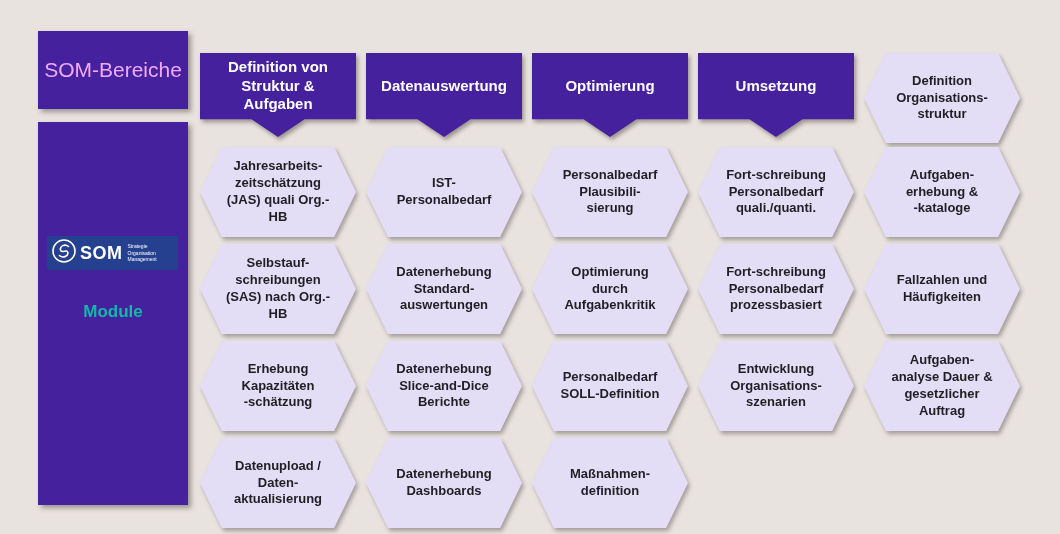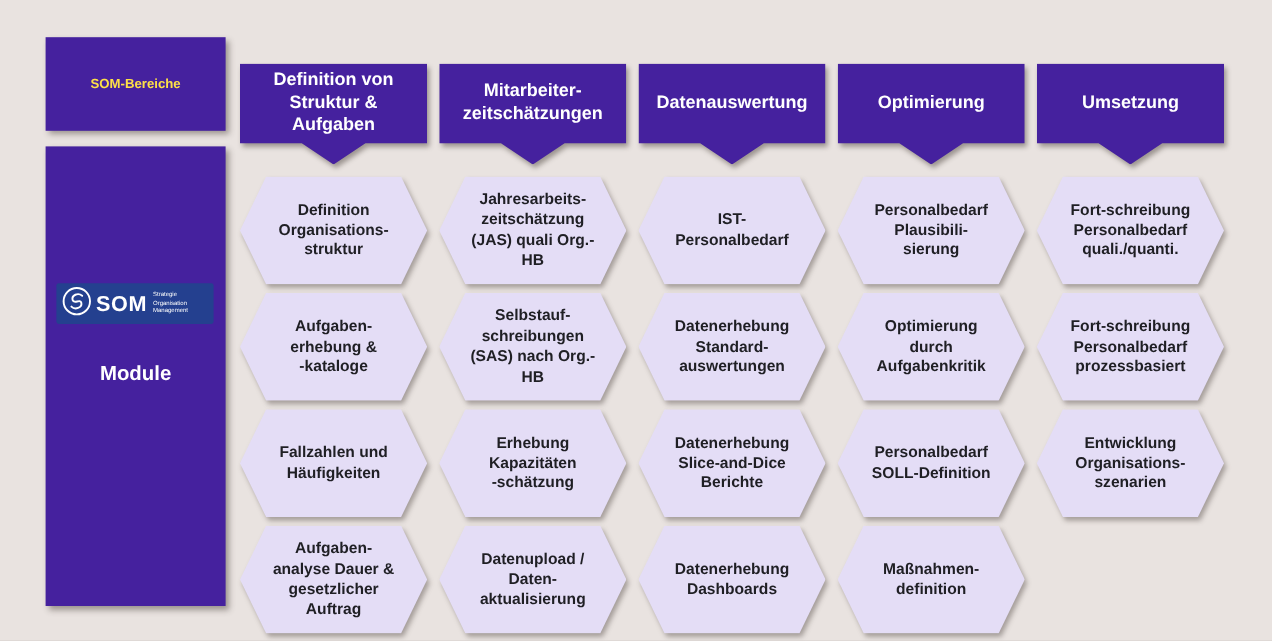--- a/index.html
+++ b/index.html
@@ -22,21 +22,21 @@
   
   .areas-box {
     position: absolute;
     left: 38px; top: 31px;
     width: 150px; height: 78px;
     background: var(--header-purple);
     display: flex; align-items: center; justify-content: center;
     box-shadow: 3px 3px 5px rgba(60,50,45,0.45);
   }
   .areas-box span {
-    color: #fde047; font-weight: bold; font-size: 11px;
+    color: #f0abfc; font-weight: normal; font-size: 21px;
   }
   .module-box {
     position: absolute;
     left: 38px; top: 122px;
     width: 150px; height: 383px;
     background: var(--header-purple);
     box-shadow: 3px 3px 5px rgba(60,50,45,0.45);
   }
   .som-logo {
     position: absolute;
@@ -53,21 +53,21 @@
     color: #fff; font-weight: bold; font-size: 18px; letter-spacing: 0.5px;
   }
   .som-logo .logo-sub {
     color: #fff; font-size: 5px; line-height: 1.35;
     white-space: pre-line; margin-left: 2px;
   }
   .module-label {
     position: absolute;
     left: 0; top: 180px; width: 100%;
     text-align: center;
-    color: #ffffff; font-weight: bold; font-size: 17px;
+    color: #14b8a6; font-weight: bold; font-size: 17px;
   }
   
   .grid {
     position: absolute;
     left: 200px; top: 28px;
     display: grid;
     grid-template-columns: repeat(5, 156px);
     grid-template-rows: 87px 90px 90px 90px 90px;
     column-gap: 10px;
     row-gap: 7px;
@@ -136,26 +136,20 @@
 
     <div class="banner">
       <div class="shape">
           <div class="banner-label">Definition von
 Struktur &amp;
 Aufgaben</div>
         </div>
     </div>
     <div class="banner">
       <div class="shape">
-          <div class="banner-label">Mitarbeiter-
-zeitschätzungen</div>
-        </div>
-    </div>
-    <div class="banner">
-      <div class="shape">
           <div class="banner-label">Datenauswertung</div>
         </div>
     </div>
     <div class="banner">
       <div class="shape">
           <div class="banner-label">Optimierung</div>
         </div>
     </div>
     <div class="banner">
       <div class="shape">

